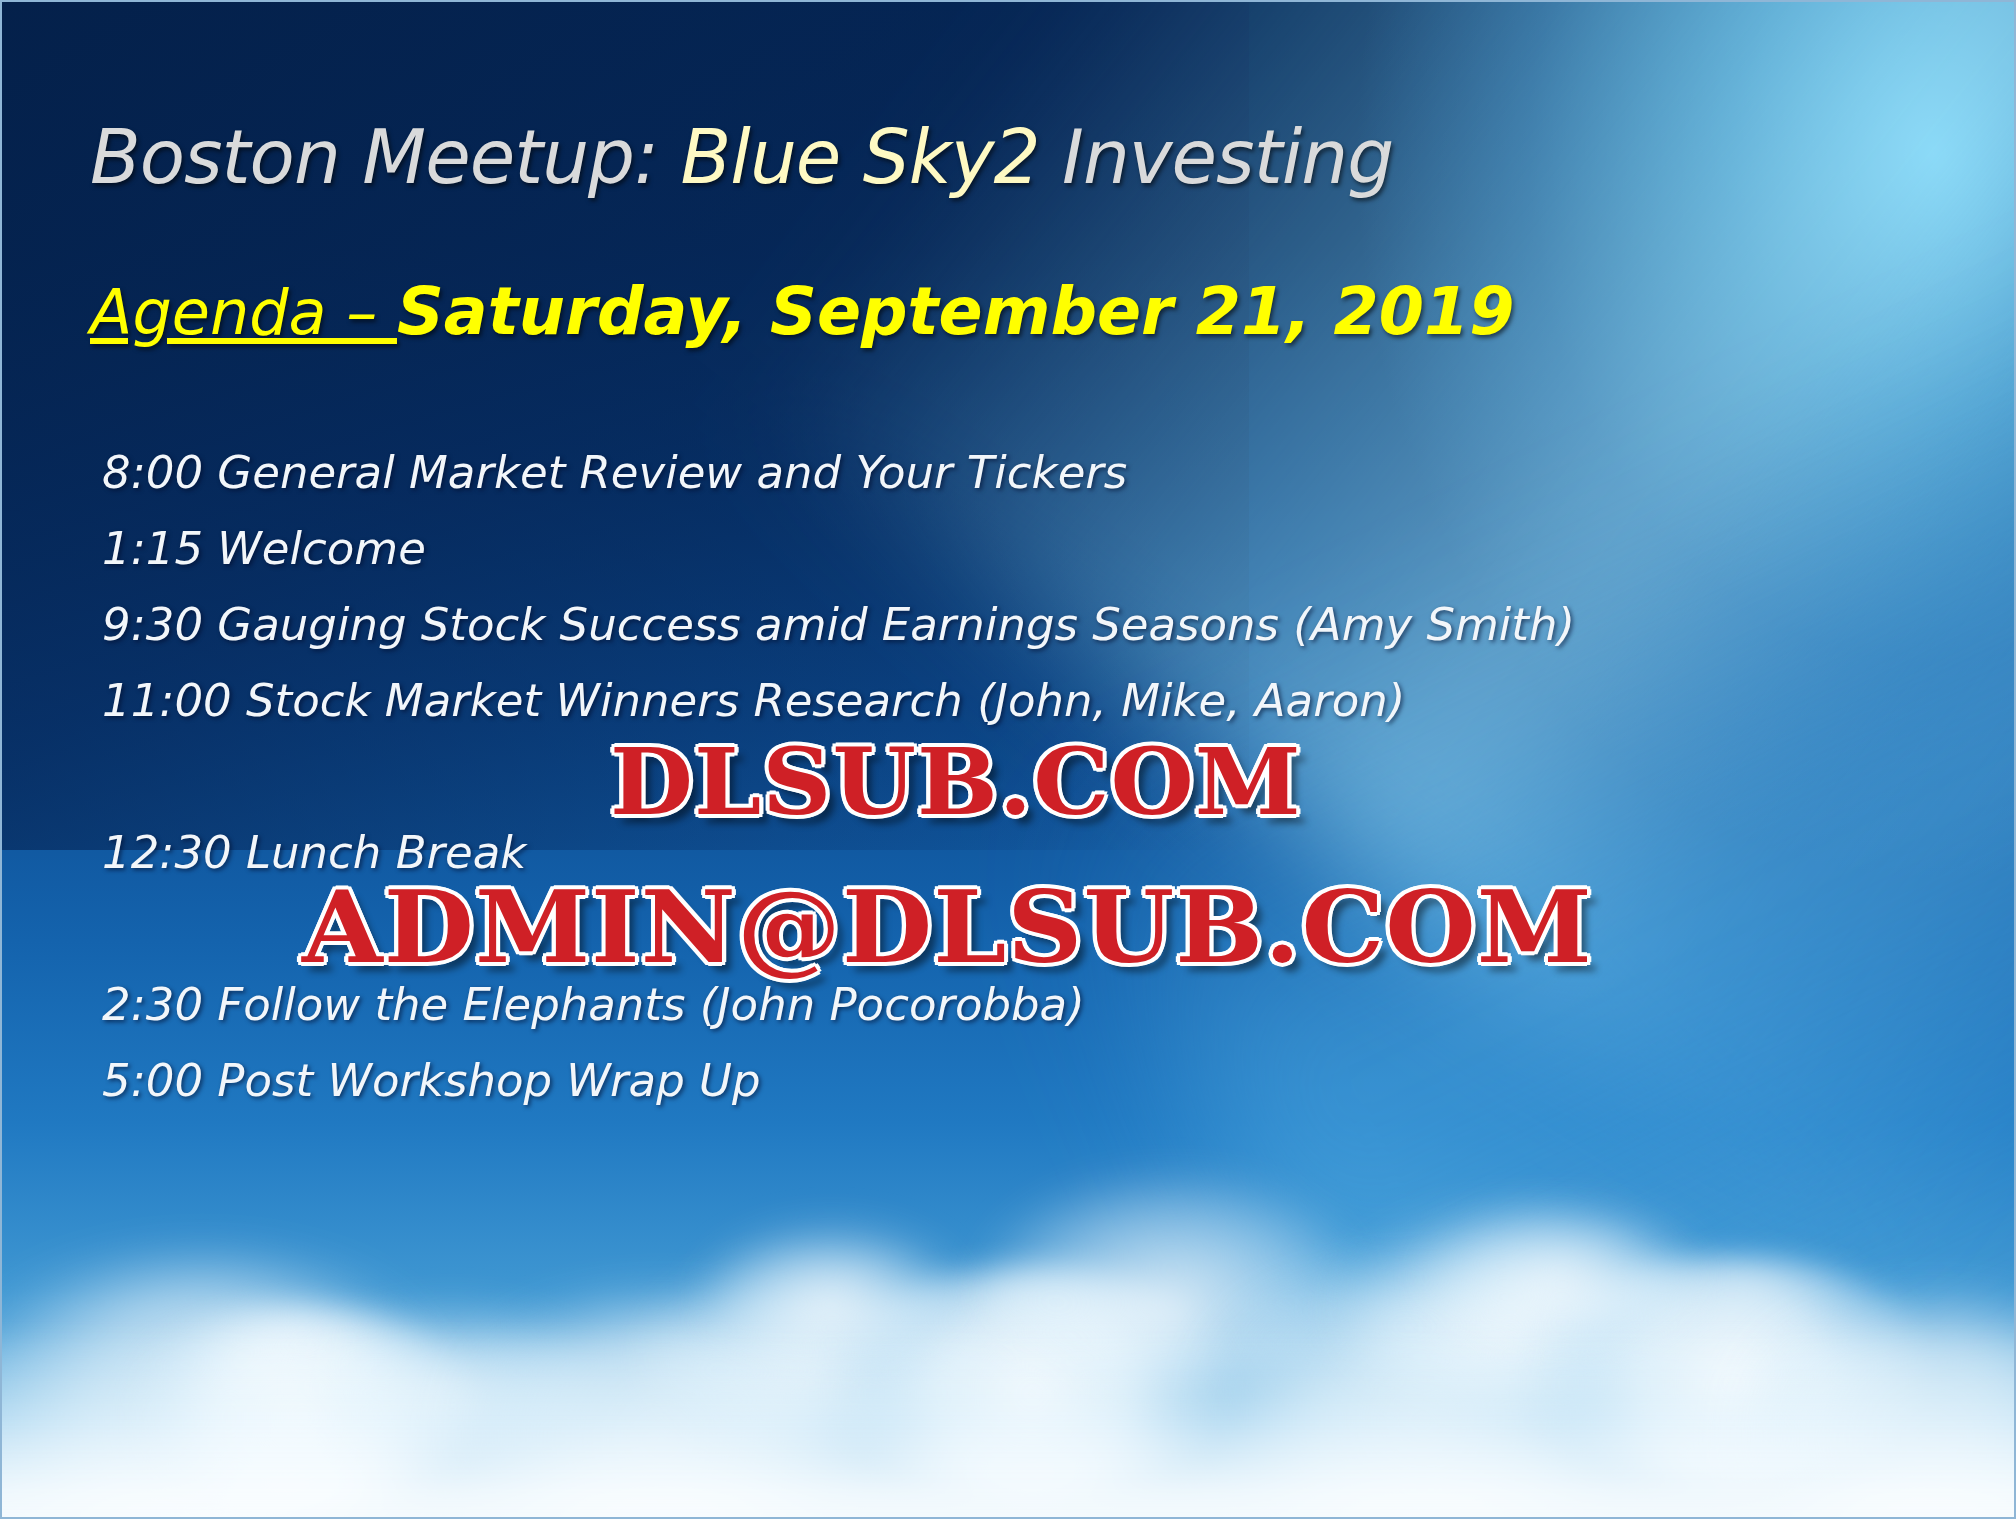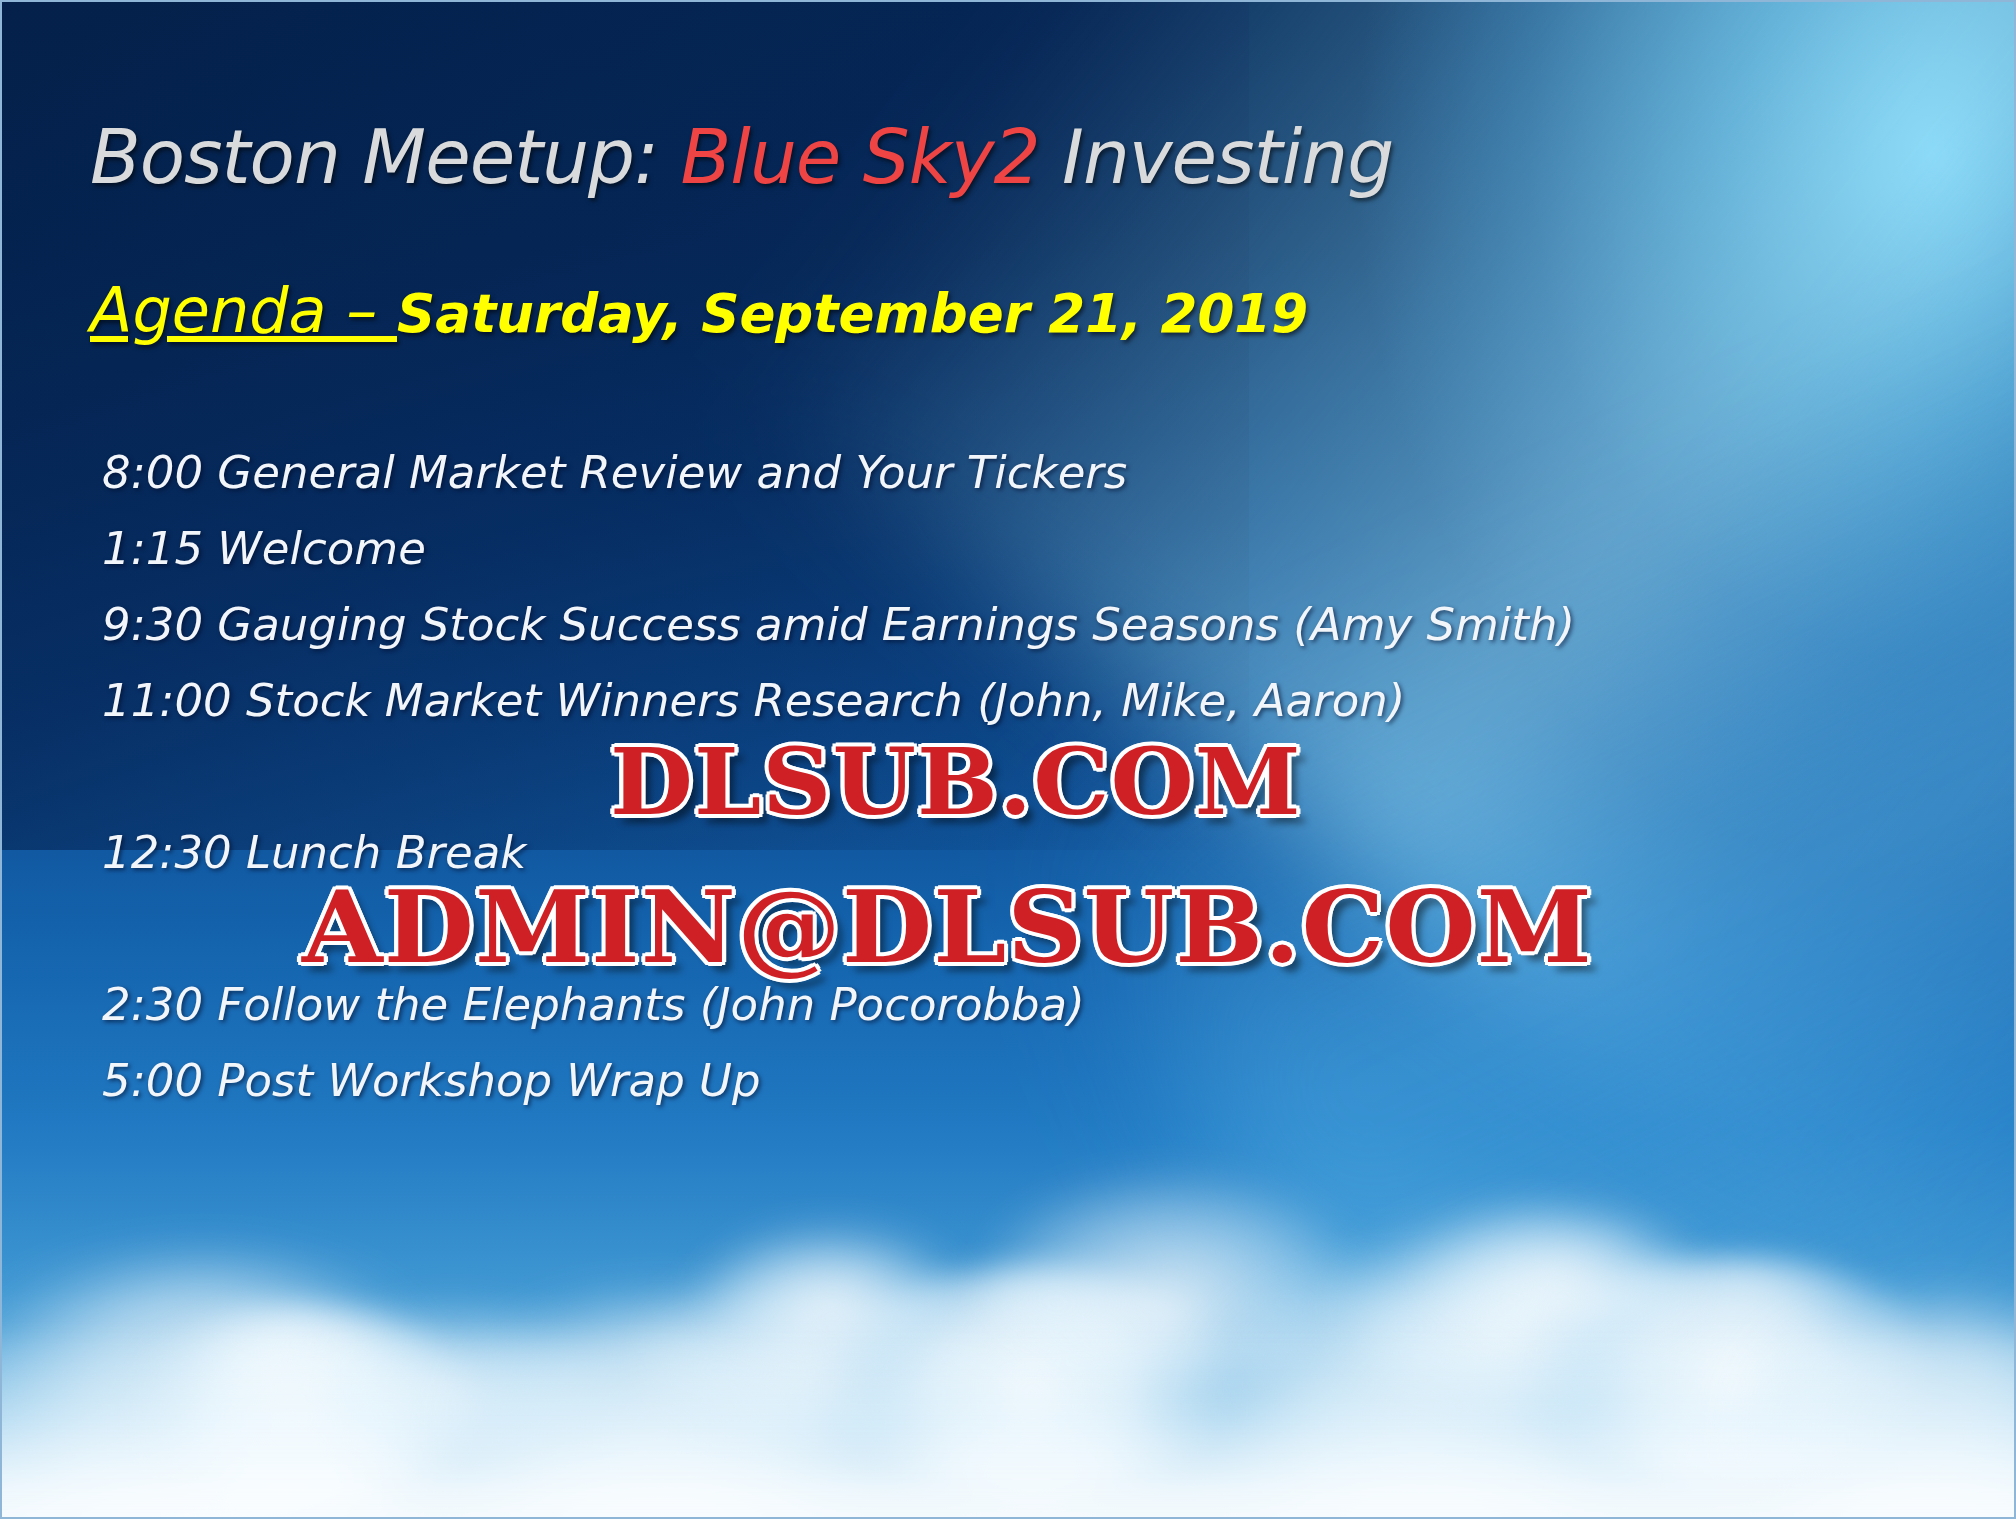--- a/index.html
+++ b/index.html
@@ -78,32 +78,32 @@
   .title{
     position:absolute; left:88px; top:112px;
     font-family:"DejaVu Sans", sans-serif;
     font-style:italic;
     font-size:74px;
     letter-spacing:-1px;
     white-space:nowrap;
     text-shadow:2px 3px 4px rgba(0,0,0,0.55);
   }
   .title .gray{ color:#d9dadb; }
-  .title .yellow{ color:#ef4444; }
+  .title .yellow{ color:#fef9c3; }
 
   .subtitle{
     position:absolute; left:88px; top:272px;
     font-family:"DejaVu Sans", sans-serif;
     font-style:italic;
     white-space:nowrap;
     color:#ffff00;
     text-shadow:2px 3px 4px rgba(0,0,0,0.55);
   }
   .subtitle .big{ font-size:62px;text-decoration:underline; }
-  .subtitle .small{ font-size:53px; font-weight:bold; }
+  .subtitle .small{ font-size:65px; font-weight:bold; }
 
   .agenda{ position:absolute; left:88px; top:432px; width:1800px; }
   .row{
     height:76px;
     display:flex; align-items:center;
     font-family:"DejaVu Sans", sans-serif;
     font-style:italic;
     font-size:45px;
     color:#f2f6fa;
     white-space:nowrap;

